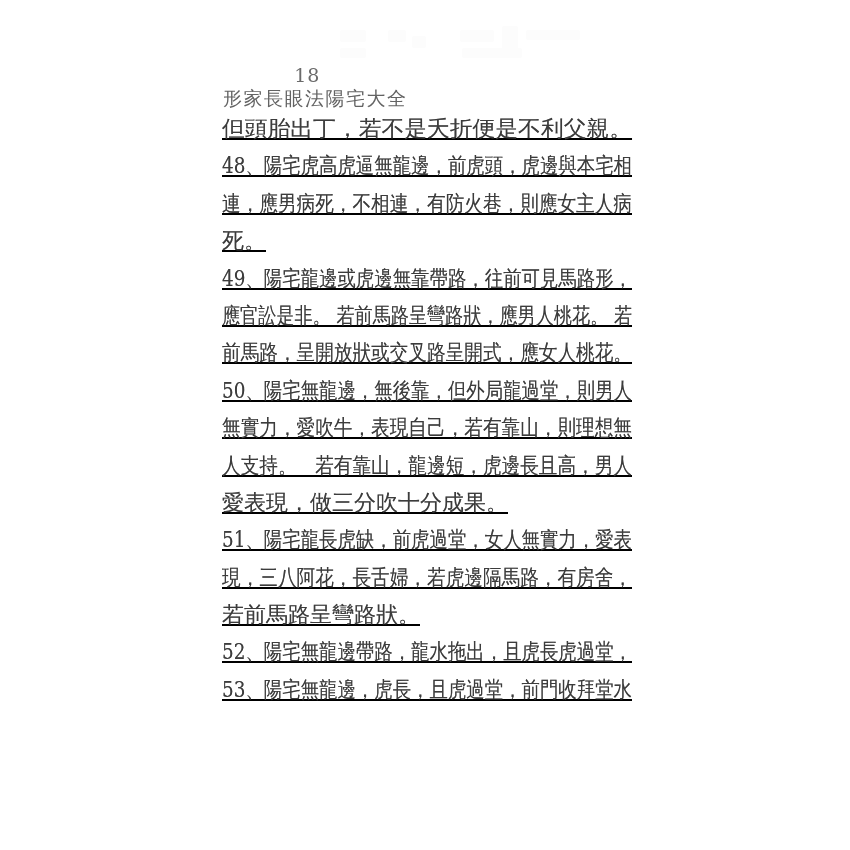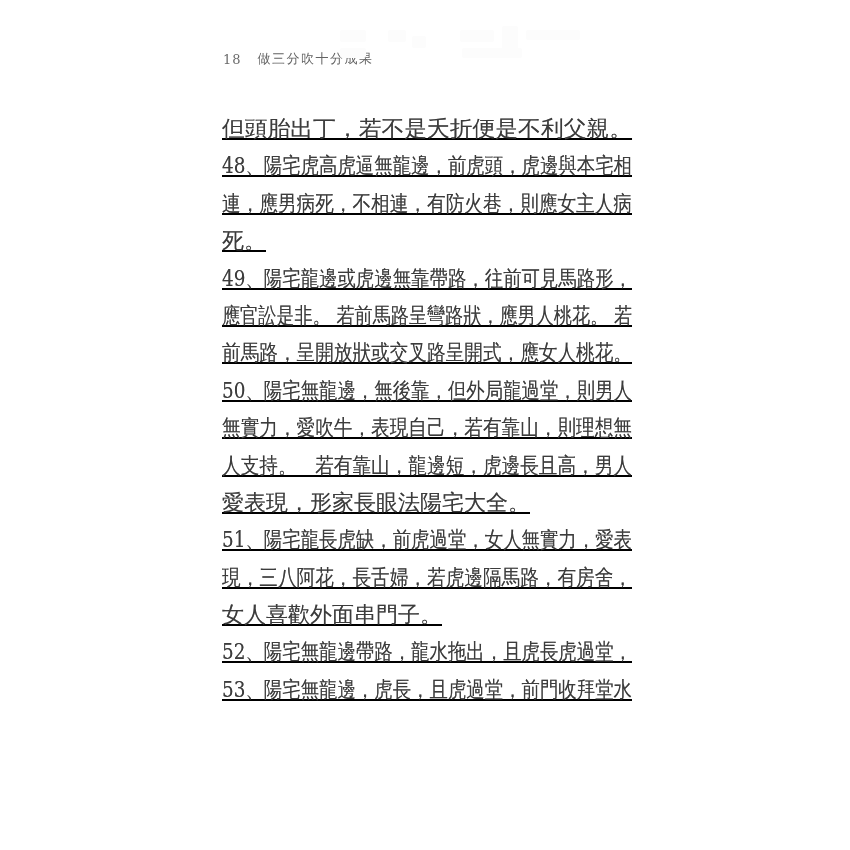--- a/index.html
+++ b/index.html
@@ -12,28 +12,29 @@
     width: 850px;
     height: 850px;
     background: #ffffff;
     overflow: hidden;
     font-family: "DejaVu Serif", "Liberation Serif", serif;
   }
   
   .running-header {
     position: absolute;
     left: 223px;
-    top: 48px;
+    top: 64px;
     height: 22px;
     display: flex;
     align-items: center;
     color: #636363;
-    font-size: 13px;
+    font-size: 19px;
     letter-spacing: 1.5px;
     white-space: nowrap;
+    flex-direction: column;
   }
   .running-header .pgnum {
     margin-right: 16px;
     letter-spacing: 1px;
     color: #6b6b6b;
   }
   
   .watermark {
     position: absolute;
     left: 330px;
@@ -75,21 +76,21 @@
     transform-origin: left center;
   }
 </style>
 </head>
 <body>
 
 <div class="page">
 
   <div class="running-header">
     <span class="pgnum">18</span>
-    <span class="title">做三分吹十分成果</span>
+    <span class="title">形家長眼法陽宅大全</span>
   </div>
 
   <div class="watermark">
     <span class="wb wb1"></span>
     <span class="wb wb2"></span>
     <span class="wb wb3"></span>
     <span class="wb wb4"></span>
     <span class="wb wb5"></span>
     <span class="wb wb6"></span>
     <span class="wb wb7"></span>
@@ -100,21 +101,21 @@
     <div class="line fit" style="transform: scaleX(1.0354);">但頭胎出丁，若不是夭折便是不利父親。</div>
     <div class="line fit" style="transform: scaleX(0.8367);">48、陽宅虎高虎逼無龍邊，前虎頭，虎邊與本宅相</div>
     <div class="line fit" style="transform: scaleX(0.8471);">連，應男病死，不相連，有防火巷，則應女主人病</div>
     <div class="line">死。</div>
     <div class="line fit" style="transform: scaleX(0.8367);">49、陽宅龍邊或虎邊無靠帶路，往前可見馬路形，</div>
     <div class="line fit" style="transform: scaleX(0.8233);">應官訟是非。 若前馬路呈彎路狀，應男人桃花。 若</div>
     <div class="line fit" style="transform: scaleX(0.8471);">前馬路，呈開放狀或交叉路呈開式，應女人桃花。</div>
     <div class="line fit" style="transform: scaleX(0.8367);">50、陽宅無龍邊，無後靠，但外局龍過堂，則男人</div>
     <div class="line fit" style="transform: scaleX(0.8471);">無實力，愛吹牛，表現自己，若有靠山，則理想無</div>
     <div class="line fit" style="transform: scaleX(0.8471);">人支持。　若有靠山，龍邊短，虎邊長且高，男人</div>
-    <div class="line">愛表現，形家長眼法陽宅大全。</div>
+    <div class="line">愛表現，做三分吹十分成果。</div>
     <div class="line fit" style="transform: scaleX(0.8367);">51、陽宅龍長虎缺，前虎過堂，女人無實力，愛表</div>
     <div class="line fit" style="transform: scaleX(0.8471);">現，三八阿花，長舌婦，若虎邊隔馬路，有房舍，</div>
-    <div class="line">女人喜歡外面串門子。</div>
+    <div class="line">若前馬路呈彎路狀。</div>
     <div class="line fit" style="transform: scaleX(0.8367);">52、陽宅無龍邊帶路，龍水拖出，且虎長虎過堂，</div>
     <div class="line fit" style="transform: scaleX(0.8367);">53、陽宅無龍邊，虎長，且虎過堂，前門收拜堂水</div>
   </div>
 
 </div>
 
 </body></html>

